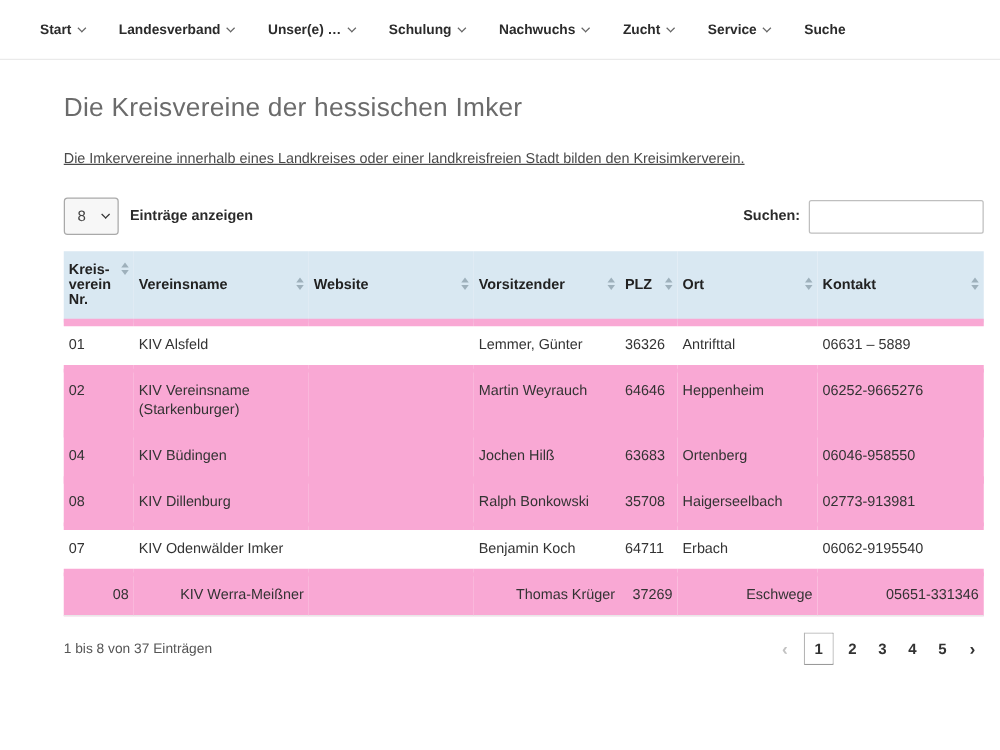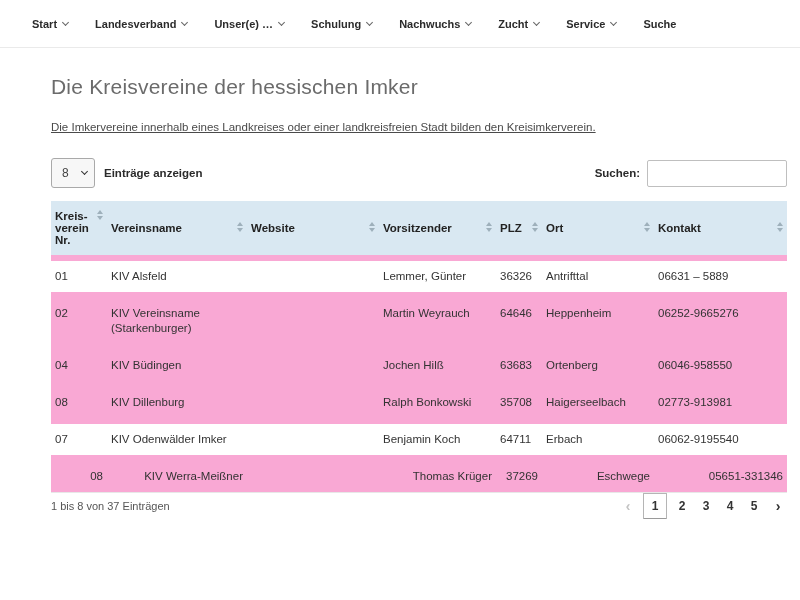--- a/index.html
+++ b/index.html
@@ -39,21 +39,21 @@
   .sort i { display:block; width:0; height:0; border-left:3.5px solid transparent; border-right:3.5px solid transparent; }
   .sort .up   { border-bottom:4px solid #9eb0bb; }
   .sort .down { border-top:4px solid #9eb0bb; }
   td { font-size:11.5px; color:#333; padding:8px 4px; border-top:6px solid #f9a8d4; vertical-align:top; line-height:15px; }
   tr.stripe td { background:#f9a8d4; }
   tbody tr:last-child td { border-bottom:1px solid #e8e8e8;text-align:right; }
   col.c-nr{width:56px;} col.c-name{width:140px;} col.c-web{width:132px;} col.c-vors{width:117px;}
   col.c-plz{width:46px;} col.c-ort{width:112px;} col.c-kon{width:133px;}
 
   
-  .tfoot { width:736px; display:flex; align-items:center; justify-content:space-between; }
+  .tfoot { margin-top:13px; width:736px; display:flex; align-items:center; justify-content:space-between; }
   .tinfo { font-size:11px; color:#555; }
   .pager { display:flex; align-items:center; gap:6px; }
   .pg { min-width:18px; height:22px; display:flex; align-items:center; justify-content:center;
         font-size:12px; font-weight:bold; color:#333; cursor:pointer; padding:0 3px; }
   .pg.current { border:1px solid #b5b5b5; border-bottom-color:#9a9a9a; background:#fff; min-width:24px; height:26px; border-radius:1px; }
   .pg.nav-arrow { font-size:14px; }
   .pg.disabled { color:#c3c3c3; cursor:default; }
 </style>
 </head>
 <body>

